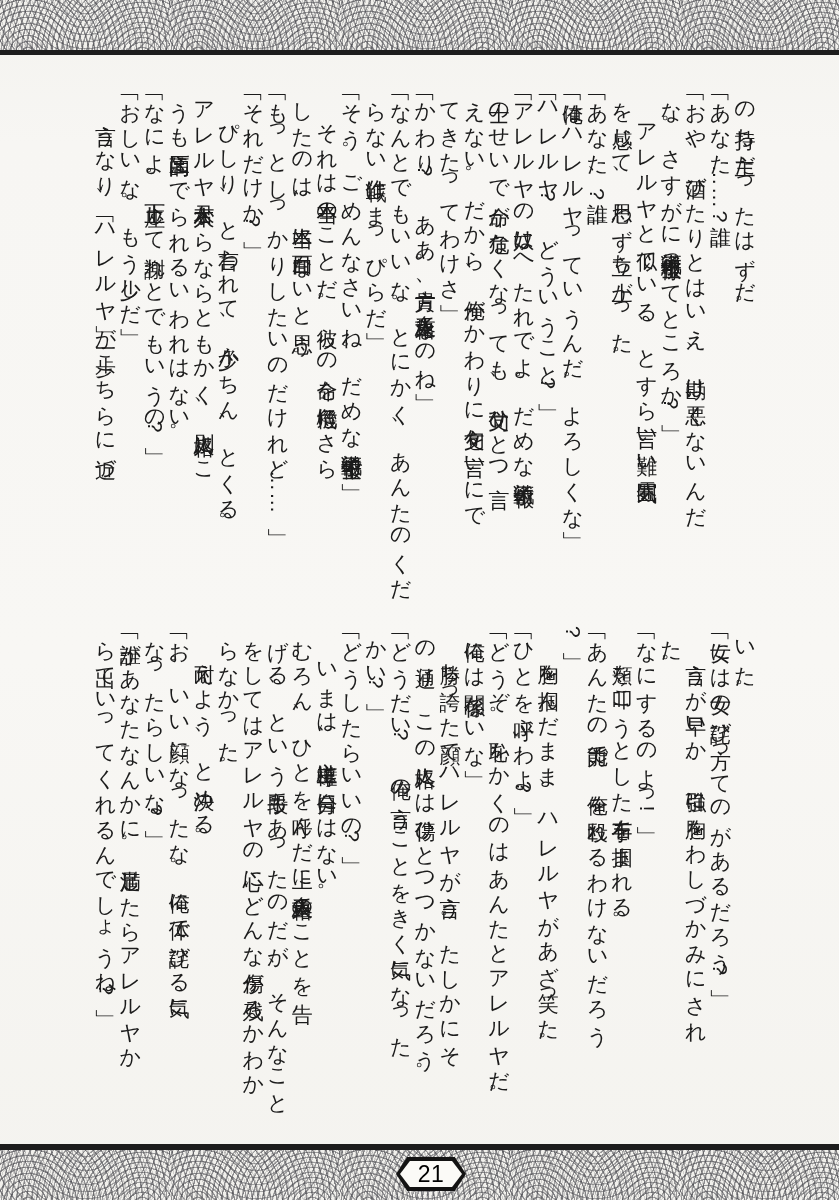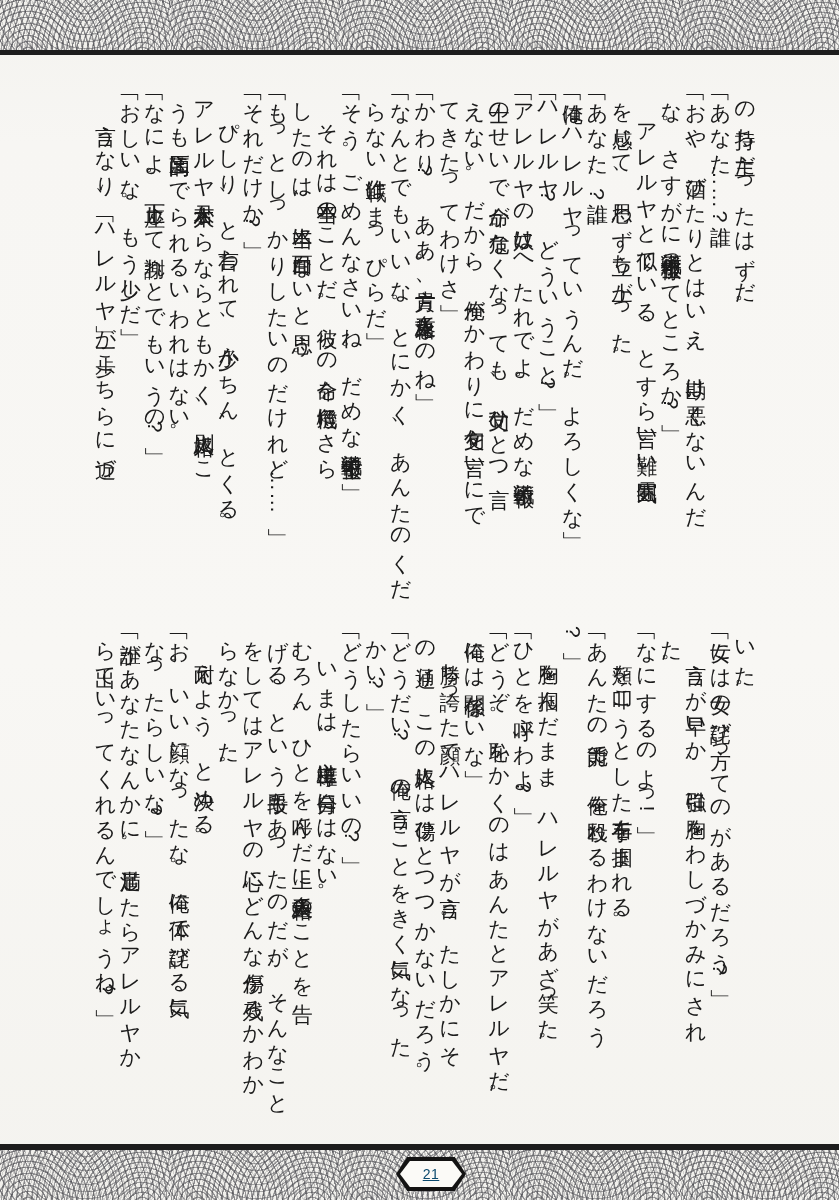--- a/index.html
+++ b/index.html
@@ -33,21 +33,21 @@
     background:#131313;
     clip-path:polygon(16% 0%,84% 0%,100% 50%,84% 100%,16% 100%,0% 50%);
   }
   .badge-inner{
     position:absolute;left:4px;top:4px;width:62px;height:26px;
     background:#fbfaf7;
     clip-path:polygon(16% 0%,84% 0%,100% 50%,84% 100%,16% 100%,0% 50%);
     display:flex;align-items:center;justify-content:center;
   }
   .badge-inner span{
-    font-size:14px;color:#0c4a6e;letter-spacing:.5px;text-decoration:underline;
+    font-size:23px;color:#000000;letter-spacing:.5px;
   }
   
   .vblock{
     position:absolute;
     right:82px;
     width:666px;
     writing-mode:vertical-rl;
     text-orientation:mixed;
     color:#1b1b1b;
     font-size:21px;

